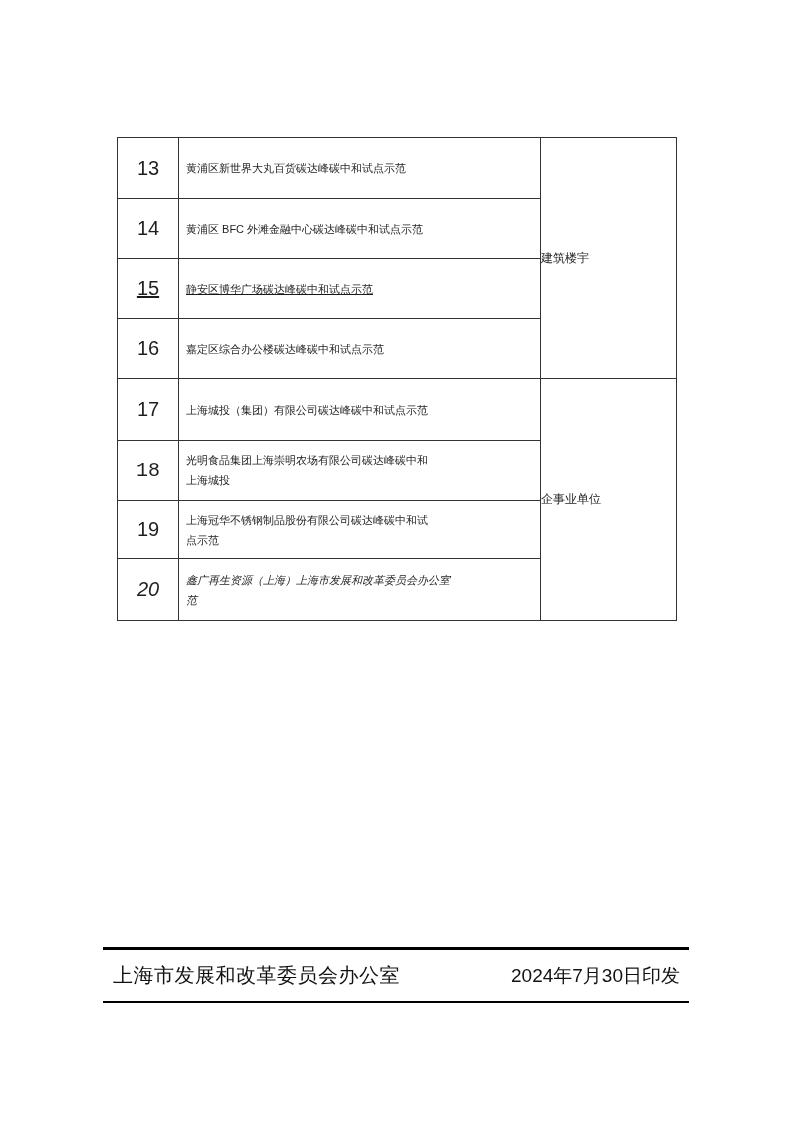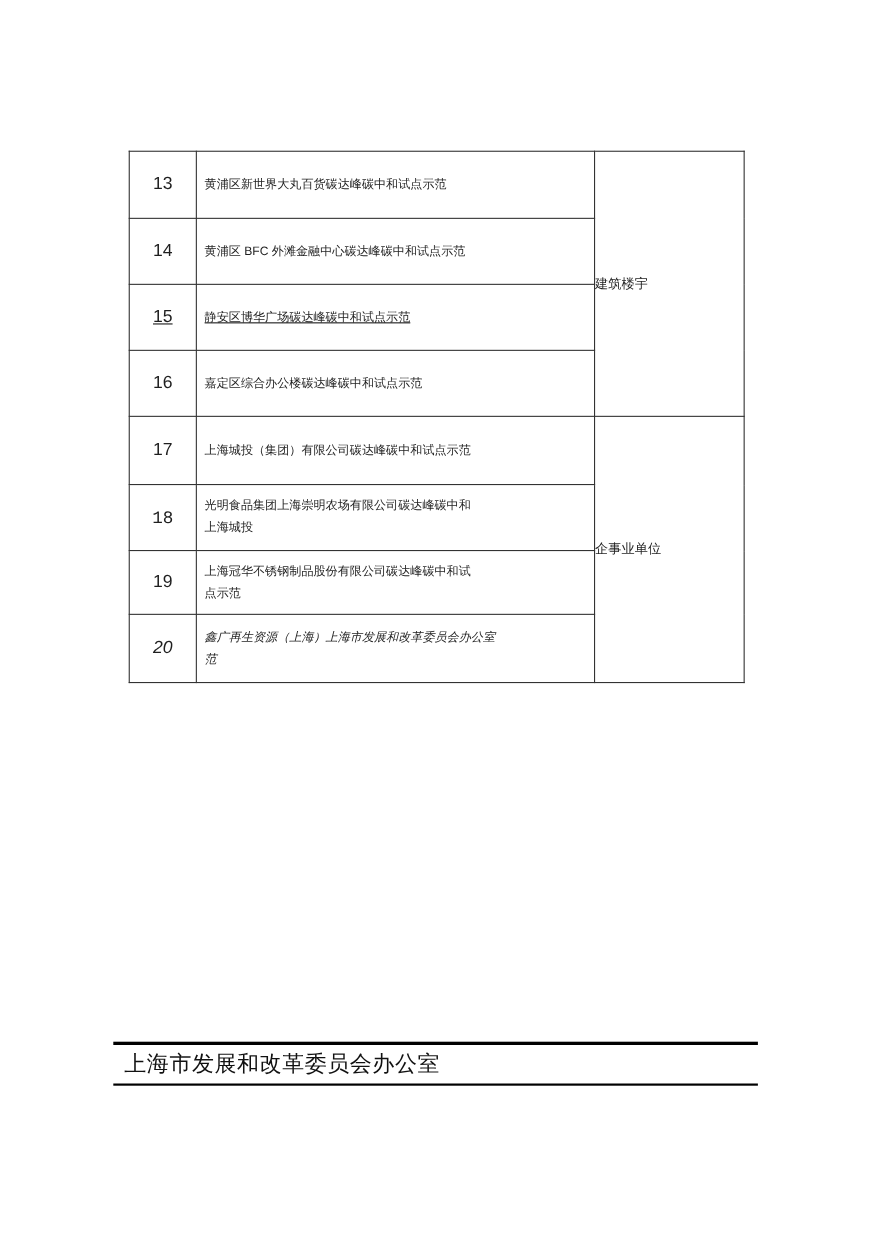--- a/index.html
+++ b/index.html
@@ -25,41 +25,41 @@
   }
   .doc-table td {
     border: 1px solid #333333;
     vertical-align: middle;
     font-size: 11px;
     color: #1f1f1f;
   }
   td.cell-num {
     width: 61px;
     text-align: center;
-    font-size: 16px;
+    font-size: 20px;
   }
   td.cell-project {
     width: 362px;
     padding: 0 8px 0 7px;
     line-height: 20px;
     white-space: pre;        
     overflow: hidden;
   }
   td.cell-category {
     width: 136px;
     text-align: left;
     font-size: 12px;
   }
   
   .footer {
     position: absolute;
     left: 103px;
     top: 947px;
     width: 586px;
-    height: 40px;
+    height: 56px;
     border-top: 3px solid #000000;
     border-bottom: 2px solid #000000;
     display: flex;
     align-items: center;
     justify-content: space-between;
     padding: 0 9px 0 10px;
     font-size: 20px;
     color: #111111;
   }
   .footer .issuer { letter-spacing: 0.5px; }
@@ -107,15 +107,16 @@
       <tr style="height:62px;font-style:italic;">
         <td class="cell-num">20</td>
         <td class="cell-project">鑫广再生资源（上海）上海市发展和改革委员会办公室
 范</td>
       </tr>
     </tbody>
   </table>
 
   <div class="footer">
     <span class="issuer">上海市发展和改革委员会办公室</span>
+    <span class="print-date">2024年7月30日印发</span>
   </div>
 
 </div>
 
 </body></html>

